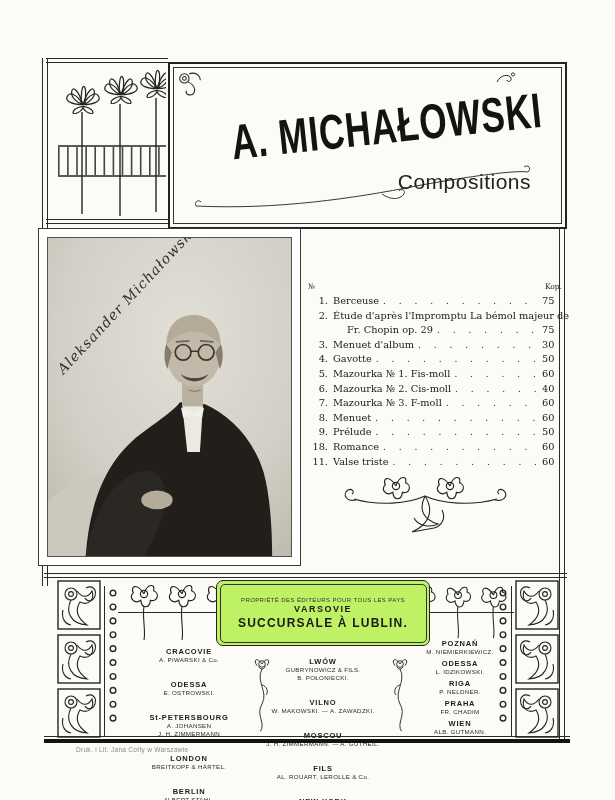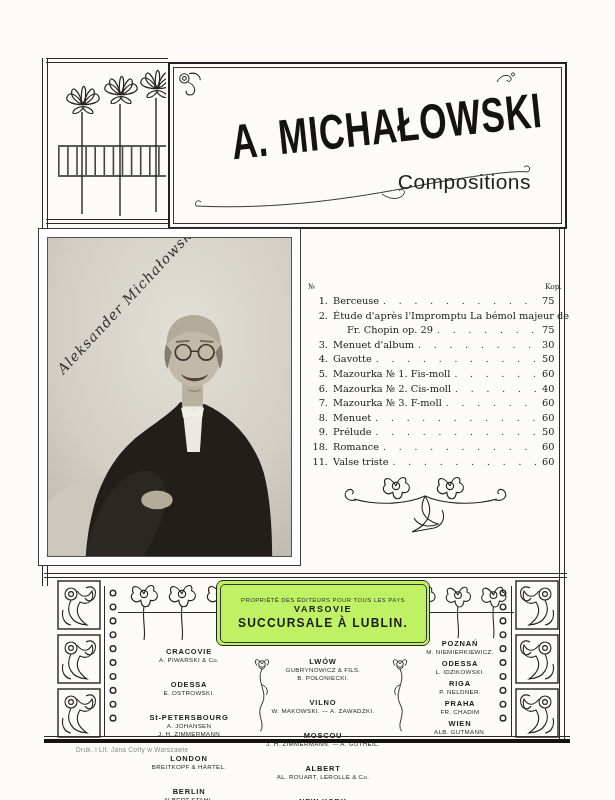--- a/index.html
+++ b/index.html
@@ -368,21 +368,21 @@
       <div class="agent-name">ALBERT STAHL.</div>
     </div>
   <div id="agents-middle" class="abs agents agents-middle">
       <div class="agent-city">LWÓW</div>
       <div class="agent-name">GUBRYNOWICZ &amp; FILS.</div>
       <div class="agent-name">B. POŁONIECKI.</div>
       <div class="agent-city">VILNO</div>
       <div class="agent-name">W. MAKOWSKI. — A. ZAWADZKI.</div>
       <div class="agent-city">MOSCOU</div>
       <div class="agent-name">J. H. ZIMMERMANN. — A. GUTHEIL.</div>
-      <div class="agent-city">ALBERT</div>
+      <div class="agent-city">FILS</div>
       <div class="agent-name">AL. ROUART, LEROLLE &amp; Co.</div>
       <div class="agent-city">NEW-YORK</div>
       <div class="agent-name">THE POLISH BOOK IMPORTING Co.</div>
       <div class="agent-name">DR. J. VORZIMER &amp; Co.</div>
     </div>
   <div id="agents-right" class="abs agents agents-right">
       <div class="agent-city">POZNAŃ</div>
       <div class="agent-name">M. NIEMIERKIEWICZ.</div>
       <div class="agent-city">ODESSA</div>
       <div class="agent-name">L. IDZIKOWSKI.</div>

